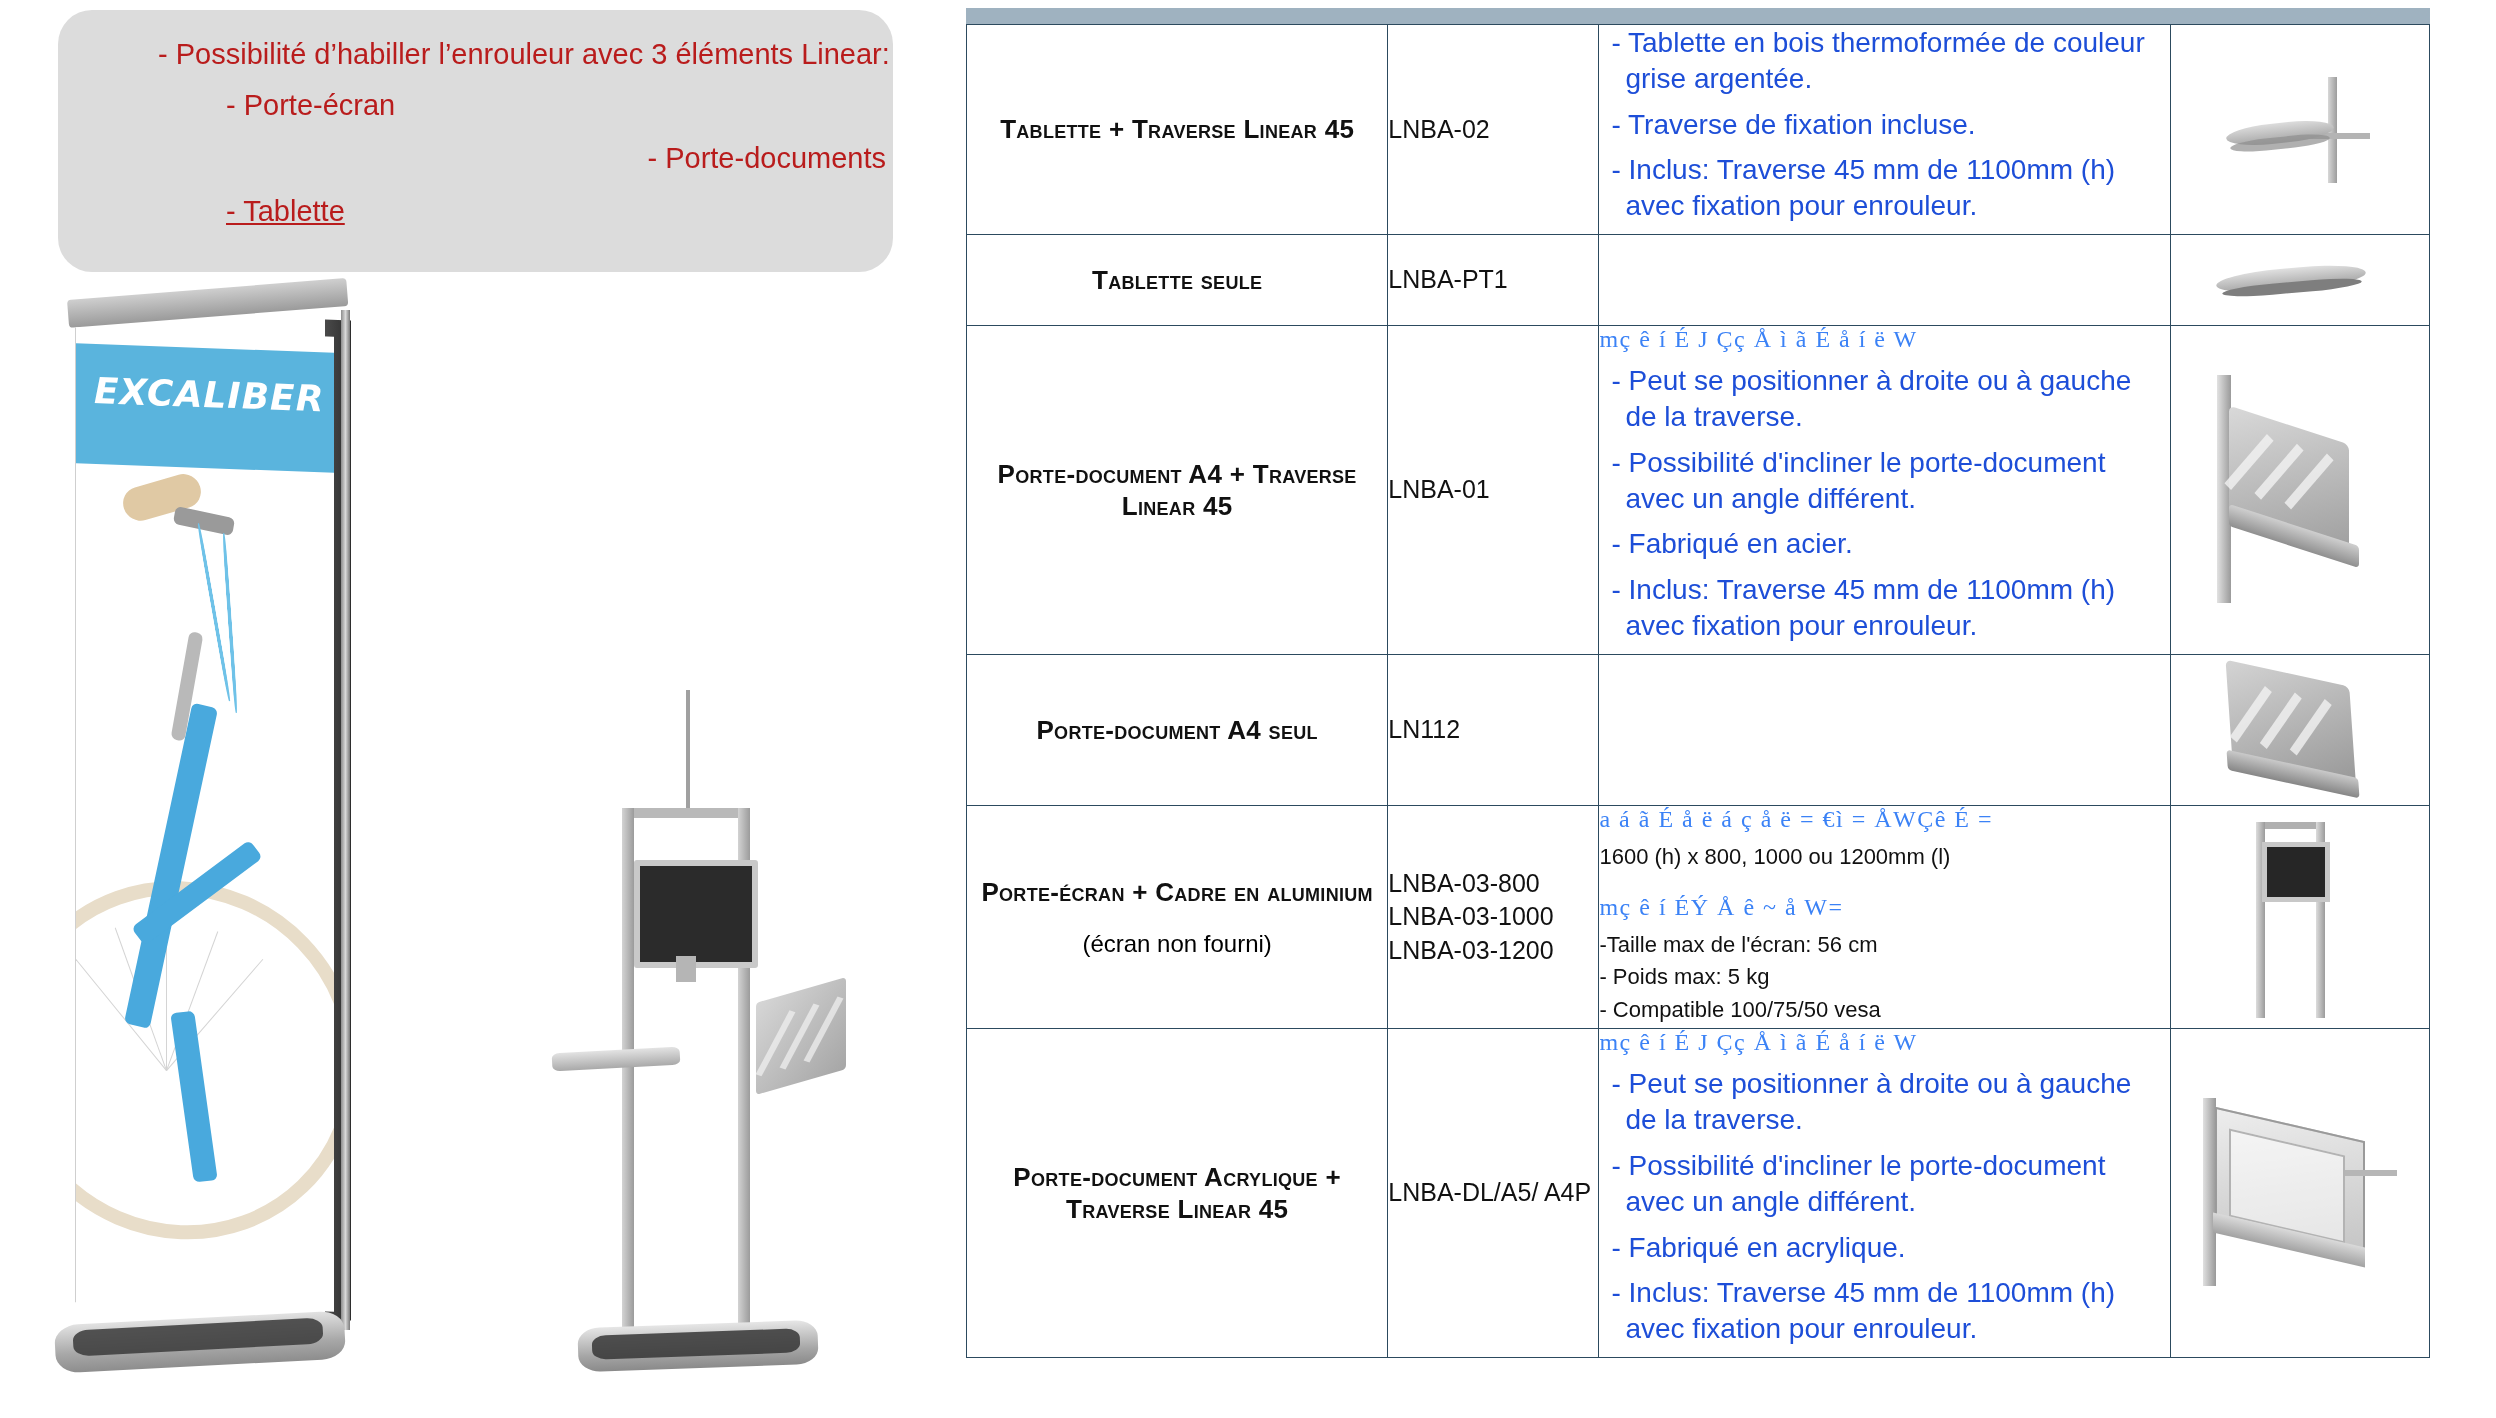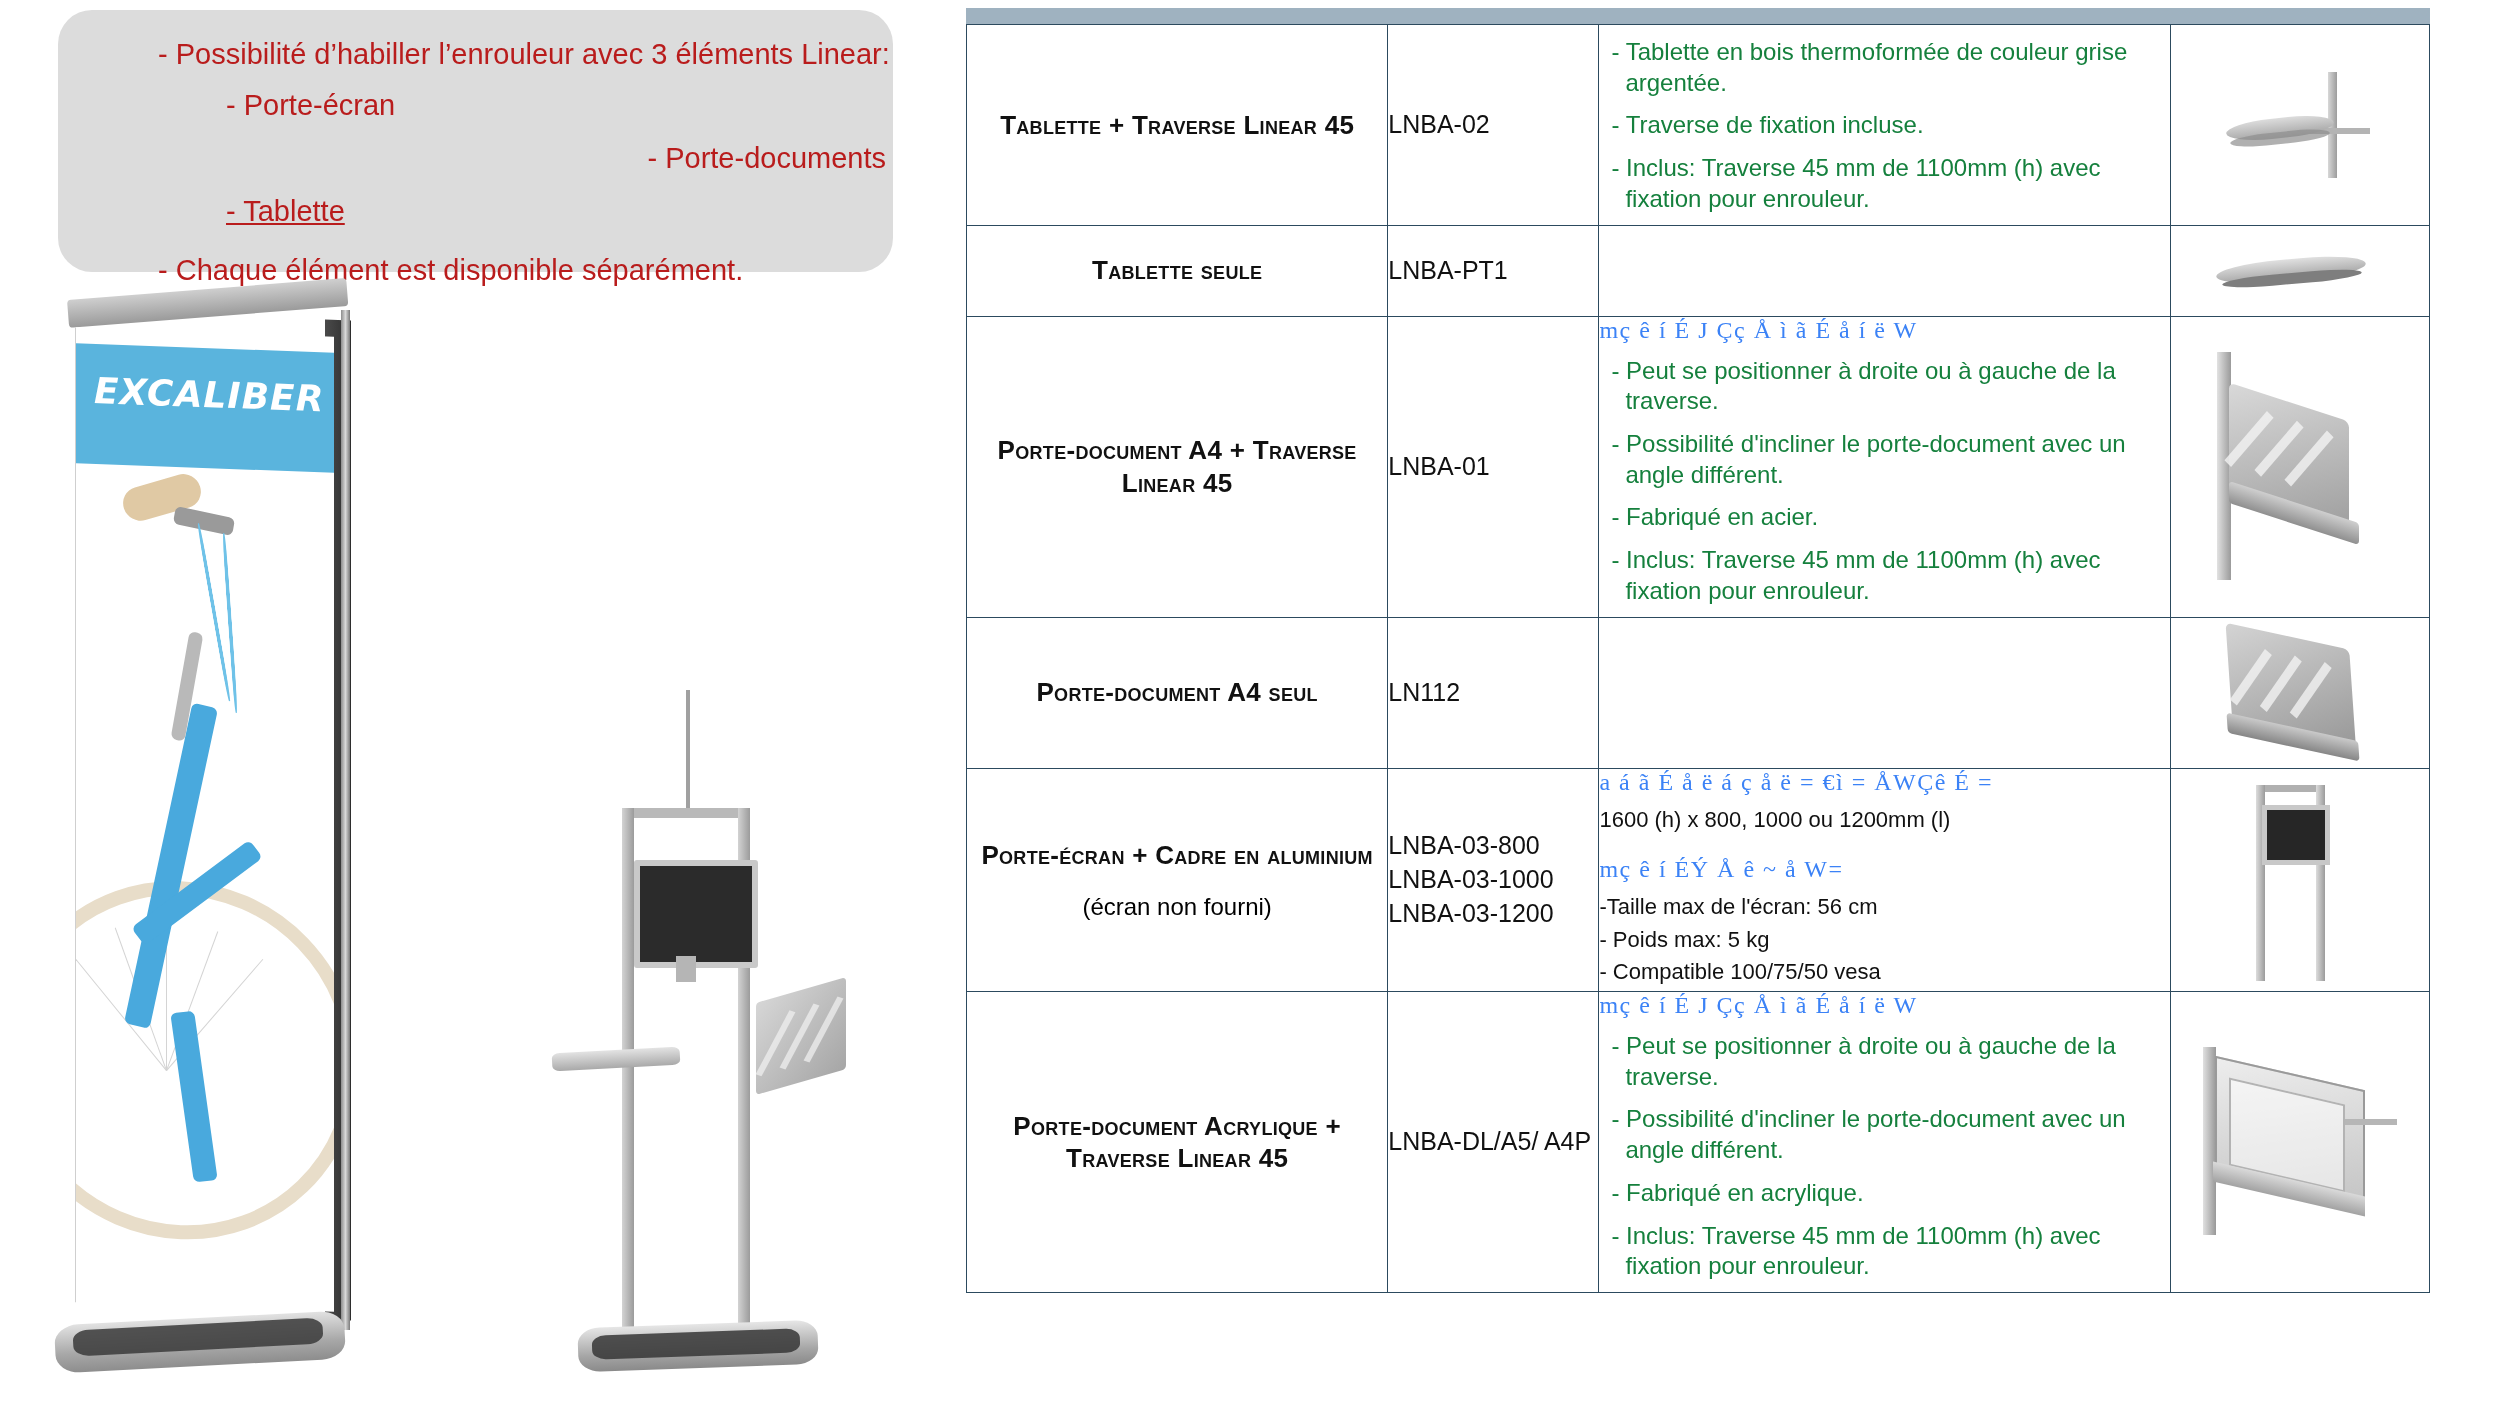--- a/index.html
+++ b/index.html
@@ -362,24 +362,24 @@
     font-variant: normal;
     margin-top: 22px;
   }
   .ref-text {
     font-size: 25px;
     color: #111;
     line-height: 1.35;
     white-space: pre-line;
   }
   .desc-bullet {
-    font-size: 24px;
-    color: #15803d;
+    font-size: 28px;
+    color: #1d4ed8;
     line-height: 1.28;
-    margin: 12px 0 10px 26px;
+    margin: 0 0 10px 26px;
     text-indent: -14px;
   }
   .desc-head {
     font-size: 24px;
     color: #3b82f6;
     margin: 0 0 10px 0;
     letter-spacing: 1.5px;
     font-family: "Liberation Serif", serif;
   }
   .desc-plain {
@@ -446,21 +446,20 @@
 <body>
 
 <div id="left-panel">
 
   <div id="callout-box">
     <div id="callout-list">
       <div class="callout-line cl-0">- Possibilité d’habiller l’enrouleur avec 3 éléments Linear:</div>
       <div class="callout-line cl-1">- Porte-écran</div>
       <div class="callout-line cl-2">- Porte-documents</div>
       <div class="callout-line cl-3">- Tablette</div>
-      <div class="callout-line cl-4">- Chaque élément est disponible séparément.</div>
     </div>
   </div>
 
   <div id="banner-photo">
     <div id="banner-back-edge"></div>
     <div id="banner-pole"></div>
     <div id="banner-top-bar"></div>
     <div id="banner-canvas">
       <div id="banner-header"></div>
       <div id="banner-title">EXCALIBER 2</div>

